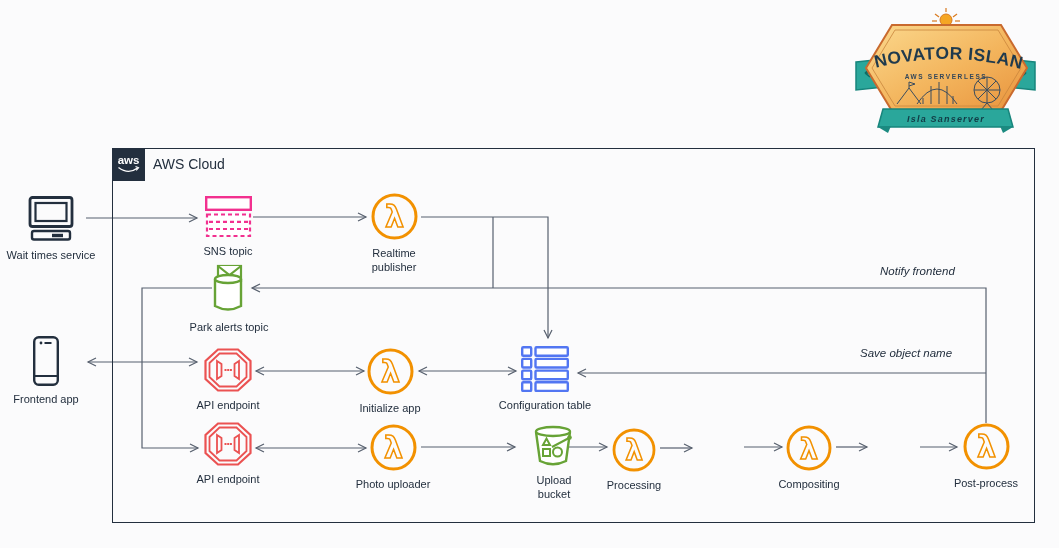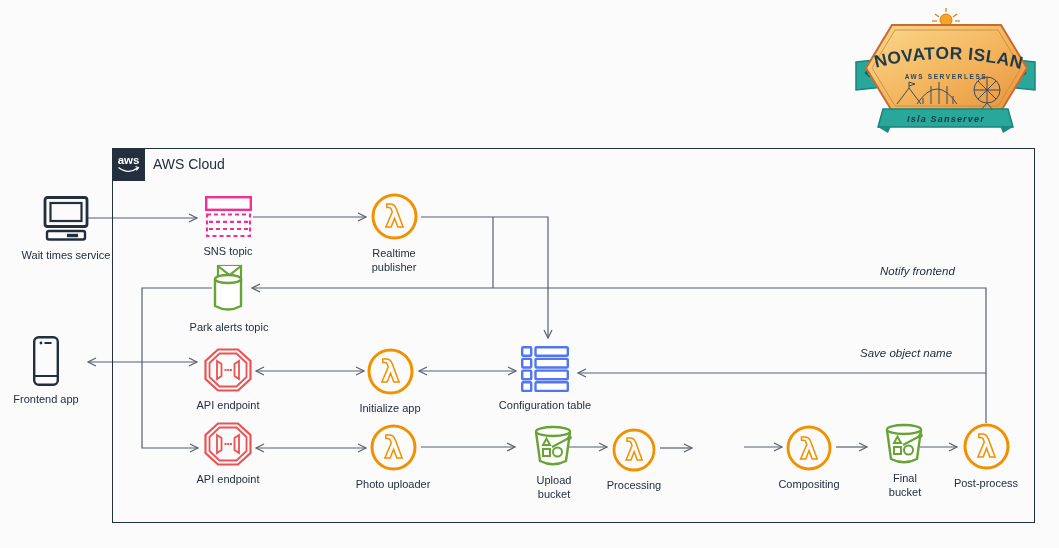--- a/index.html
+++ b/index.html
@@ -64,21 +64,21 @@
       <text x="16.5" y="16" text-anchor="middle" fill="#fff" font-size="11.5" font-weight="bold">aws</text>
       <path d="M6.5,19.5 Q16.5,27 25.5,20" stroke="#fff" stroke-width="1.4" fill="none"></path>
       <path d="M23.5,18.5 L26.5,19.8 L24.2,22.3" stroke="#fff" stroke-width="1.2" fill="none"></path>
     </svg>
   </div>
   <div class="cloud-title">AWS Cloud</div>
 
   <div class="edge-label" style="left:880px;top:265px;width:100px;">Notify frontend</div>
   <div class="edge-label" style="left:860px;top:347px;width:120px;">Save object name</div>
 
-  <div class="node" style="left:15px;top:196px;width:102px;">
+  <div class="node" style="left:0px;top:196px;width:102px;">
     <svg width="52" height="46" viewBox="0 0 52 46">
       <rect x="5" y="1.5" width="42" height="29" rx="2.5" class="s-navy" stroke-width="2.8"></rect>
       <rect x="10.5" y="7" width="31" height="18" class="s-navy" stroke-width="2.2"></rect>
       <rect x="7" y="35" width="38" height="8.5" rx="2" class="s-navy" stroke-width="2.4"></rect>
       <rect x="27" y="37.8" width="11" height="3.4" fill="#232F3E"></rect>
     </svg>
     <div class="lbl">Wait times service</div>
   </div>
 
   <div class="node" style="left:-5px;top:336px;width:102px;">
@@ -200,32 +200,20 @@
 
 
   <div class="node" style="left:764px;top:425px;width:90px;">
     <svg width="46" height="46" viewBox="0 0 46 46">
       <circle cx="23" cy="23" r="21" class="s-orange" stroke-width="2.9"></circle>
       <text x="23" y="33.5" text-anchor="middle" font-size="29" class="lambda-glyph">λ</text>
     </svg>
     <div class="lbl">Compositing</div>
   </div>
 
-  <div class="node" style="left:870px;top:419px;width:70px;">
-    <svg width="46" height="46" viewBox="0 0 46 46">
-      <path d="M5,11 L9,40 Q22,46.5 35,40 L39,11" class="s-green" stroke-width="2.4" fill="none"></path>
-      <ellipse cx="22" cy="10.5" rx="17" ry="4.5" class="s-green" stroke-width="2.4" fill="none"></ellipse>
-      <path d="M12,24 L19,24 L15.5,17.5 Z" class="s-green" stroke-width="2" fill="none"></path>
-      <rect x="12" y="28" width="7" height="7" class="s-green" stroke-width="2" fill="none"></rect>
-      <circle cx="26.5" cy="31" r="4.5" class="s-green" stroke-width="2" fill="none"></circle>
-      <line x1="21" y1="26" x2="38" y2="17" class="s-green" stroke-width="2"></line>
-      <circle cx="38.5" cy="16.5" r="2.3" fill="#67A336"></circle>
-    </svg>
-    <div class="lbl" style="max-width:45px;">Final bucket</div>
-  </div>
 
   <div class="node" style="left:940px;top:423px;width:92px;">
     <svg width="47" height="47" viewBox="0 0 47 47">
       <circle cx="23.5" cy="23.5" r="21.5" class="s-orange" stroke-width="3"></circle>
       <text x="23.5" y="34" text-anchor="middle" font-size="30" class="lambda-glyph">λ</text>
     </svg>
     <div class="lbl">Post-process</div>
   </div>
 
   <div style="position:absolute;left:853px;top:6px;">

